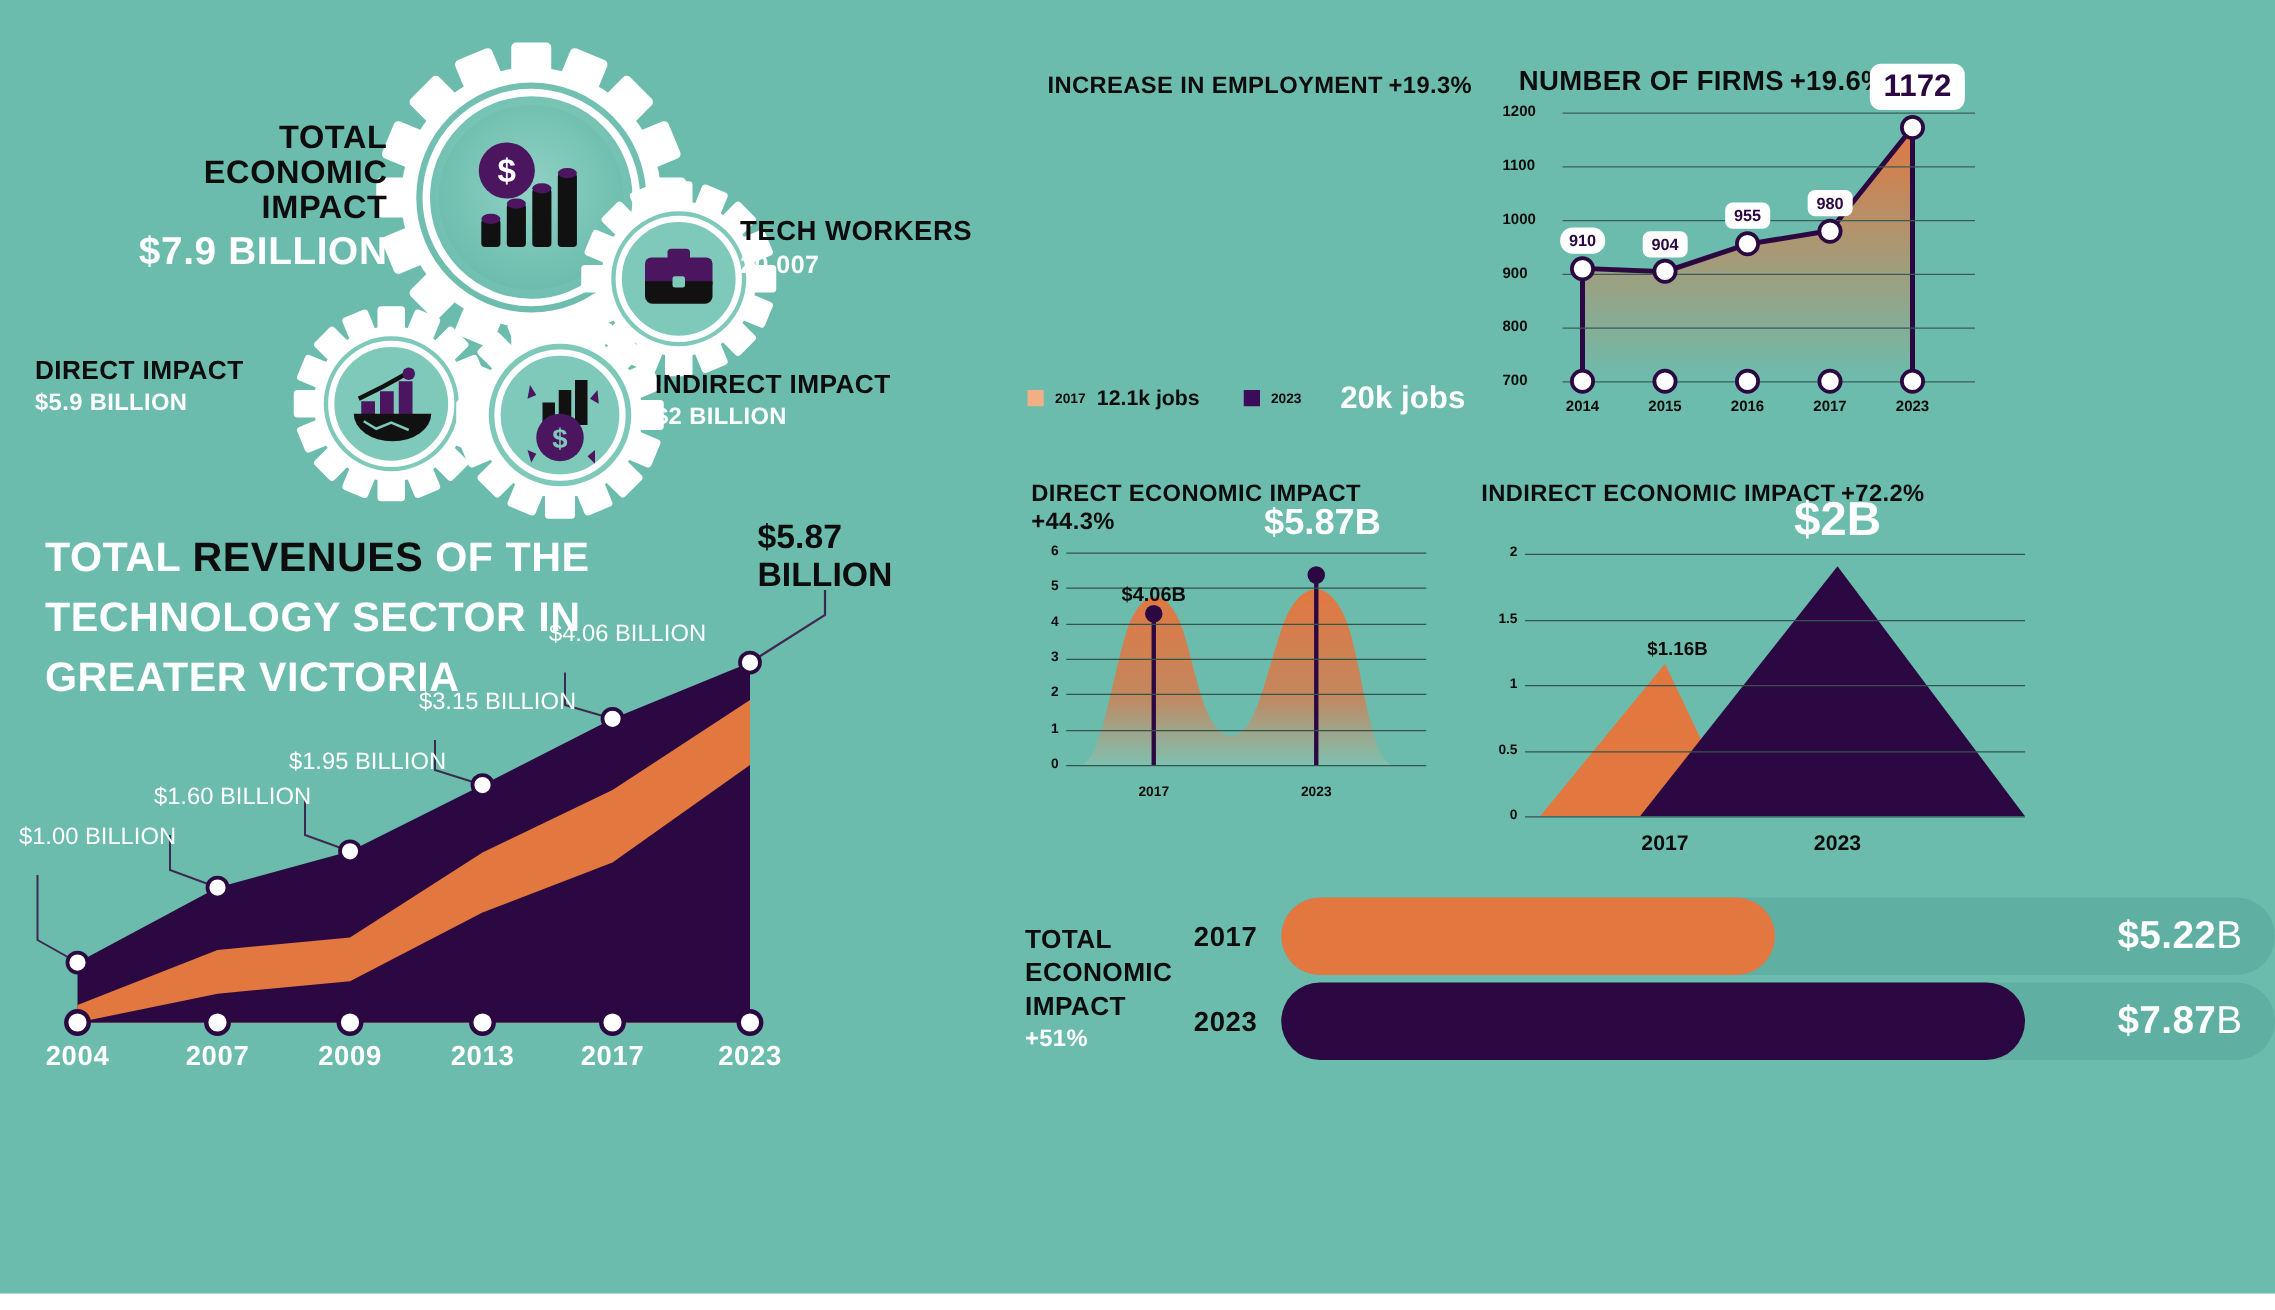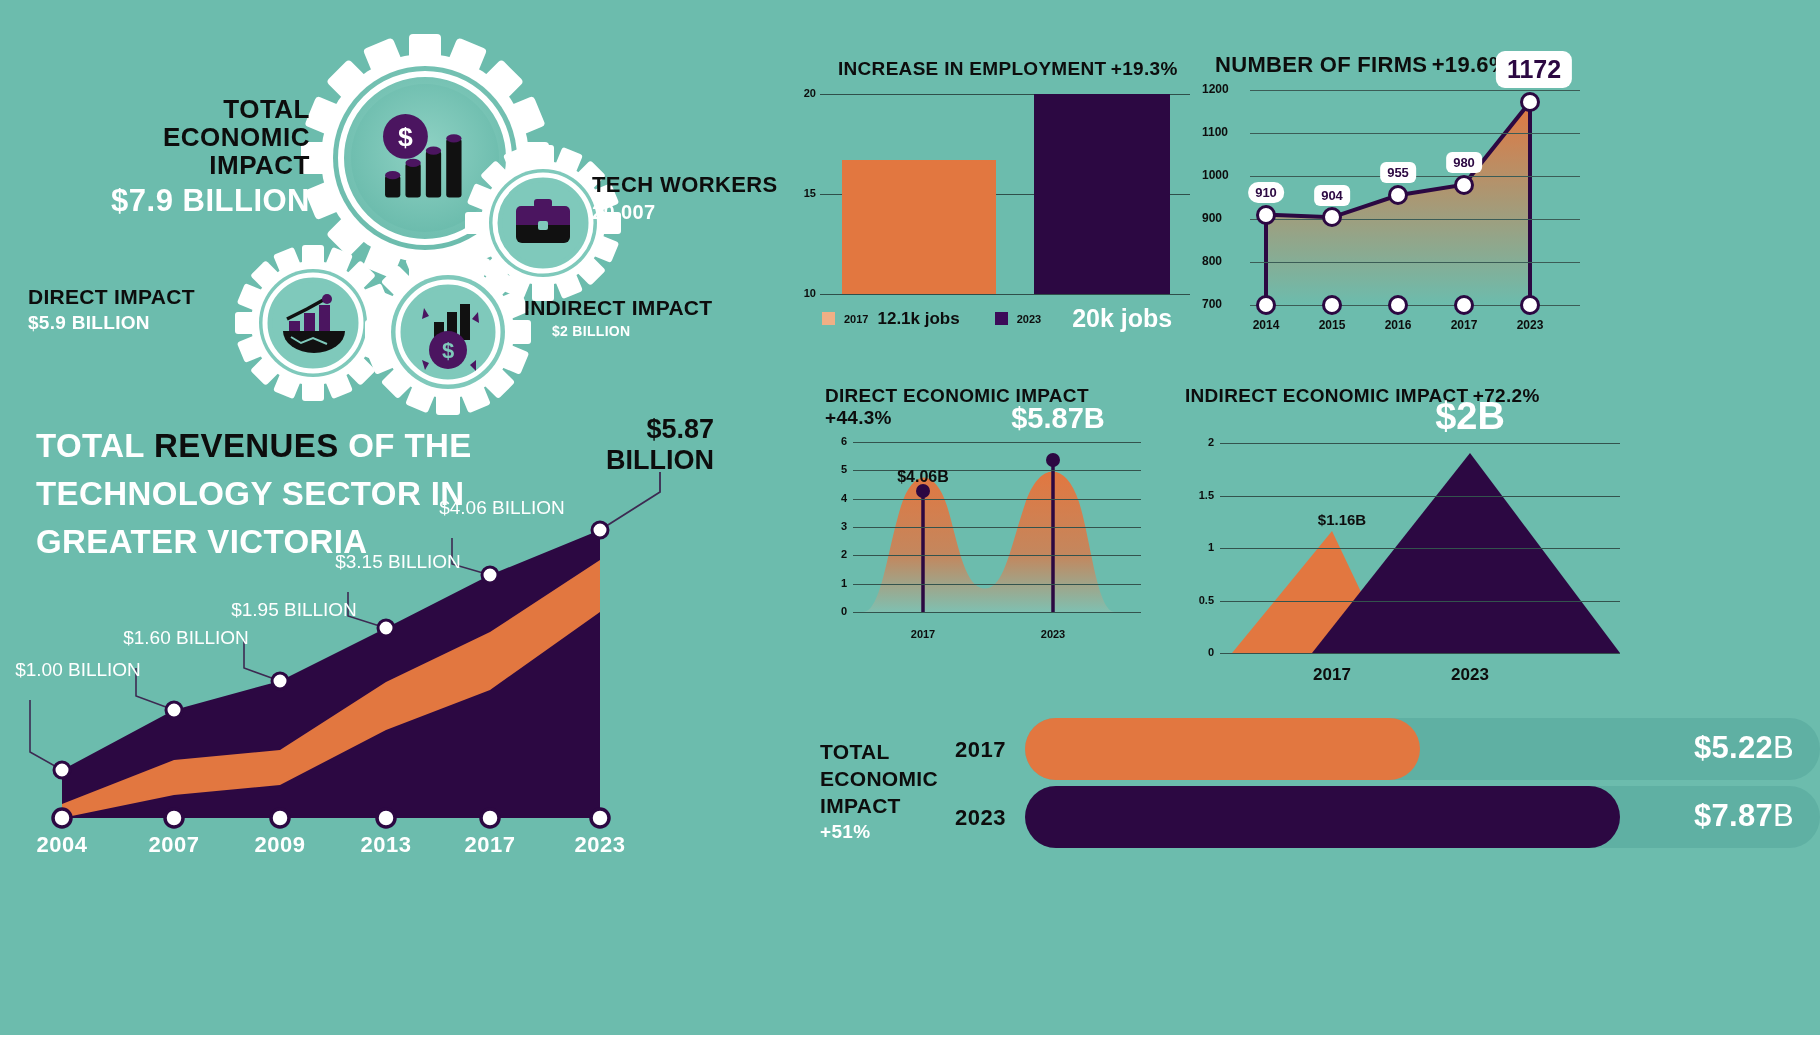--- a/index.html
+++ b/index.html
@@ -17,21 +17,21 @@
   .lbl-tw{position:absolute;left:592px;top:172px;}
   .lbl-tw .t1{font-size:22px;font-weight:bold;color:#0d0d0d;letter-spacing:.4px;}
   .lbl-tw .t2{font-size:20px;font-weight:bold;color:#ffffff;letter-spacing:.4px;margin-top:3px;}
 
   .lbl-di{position:absolute;left:28px;top:285px;width:200px;text-align:left;}
   .lbl-di .t1{font-size:21px;font-weight:bold;color:#0d0d0d;letter-spacing:.3px;}
   .lbl-di .t2{font-size:19px;font-weight:bold;color:#ffffff;letter-spacing:.3px;margin-top:3px;}
 
   .lbl-ii{position:absolute;left:524px;top:296px;}
   .lbl-ii .t1{font-size:21px;font-weight:bold;color:#0d0d0d;letter-spacing:.3px;}
-  .lbl-ii .t2{font-size:14px;font-weight:bold;color:#ffffff;letter-spacing:.3px;margin-top:3px;margin-left:28px;}
+  .lbl-ii .t2{font-size:19px;font-weight:bold;color:#ffffff;letter-spacing:.3px;margin-top:3px;}
 
   
   #employment{position:absolute;left:780px;top:58px;width:420px;height:290px;}
   .ch-title{font-size:19px;font-weight:bold;color:#0d0d0d;letter-spacing:.3px;}
   .emp-plot{position:absolute;left:40px;top:36px;width:370px;height:200px;}
   .emp-axis{position:absolute;left:0;right:0;border-top:1.5px solid #2f4f4a;}
   .emp-tick{position:absolute;left:-34px;width:30px;text-align:right;font-size:11px;font-weight:bold;color:#0d0d0d;transform:translateY(-7px);}
   .emp-bar{position:absolute;bottom:0;}
   .emp-legend{position:absolute;left:42px;top:246px;display:flex;align-items:center;gap:9px;}
   .emp-legend .sw{width:13px;height:13px;display:inline-block;}
@@ -47,21 +47,21 @@
   .firm-xlab{position:absolute;font-size:12px;font-weight:bold;color:#0d0d0d;transform:translateX(-50%);}
   .dot{position:absolute;width:14px;height:14px;border-radius:50%;background:#fff;border:3px solid #2C0842;transform:translate(-50%,-50%);}
   .vlabel{position:absolute;background:#fff;border-radius:6px;padding:3px 7px;font-size:13px;font-weight:bold;color:#2C0842;transform:translate(-50%,-100%);white-space:nowrap;}
   .vlabel.big{font-size:25px;padding:4px 11px;border-radius:9px;}
 
   
   #revenue{position:absolute;left:0px;top:400px;width:780px;height:470px;}
   .rev-title{position:absolute;left:36px;top:22px;width:450px;font-size:33px;line-height:48px;font-weight:bold;color:#ffffff;letter-spacing:.4px;}
   .rev-title .hl{color:#0d0d0d;}
   .rev-year{position:absolute;font-size:22px;font-weight:bold;color:#ffffff;transform:translateX(-50%);letter-spacing:.5px;}
-  .rev-ann{position:absolute;font-size:19px;line-height:24px;color:#ffffff;text-align:right;transform:translateX(-50%);white-space:nowrap;}
+  .rev-ann{position:absolute;font-size:19px;line-height:24px;color:#ffffff;text-align:left;transform:translateX(-50%);white-space:nowrap;}
   .rev-ann.dark{color:#0d0d0d;font-weight:bold;font-size:27px;line-height:31px;}
 
   
   #direct{position:absolute;left:825px;top:385px;width:330px;height:300px;}
   .d-grid{position:absolute;left:0;width:100%;border-top:1.5px solid #33534d;}
   .d-tick{position:absolute;left:-22px;width:16px;text-align:right;font-size:11px;font-weight:bold;color:#0d0d0d;transform:translateY(-7px);}
   .d-x{position:absolute;font-size:11px;font-weight:bold;color:#0d0d0d;transform:translateX(-50%);}
   .d-peaklab{position:absolute;font-size:16px;font-weight:bold;color:#0d0d0d;transform:translateX(-50%);white-space:nowrap;}
   .d-peaklab.big{font-size:29px;color:#ffffff;}
 
@@ -305,32 +305,20 @@
         <div class="t2">$2 BILLION</div>
       </div>
     </div>
 
     <div id="employment">
       <div class="abs" style="left:58px;top:0;">
         <span class="ch-title">INCREASE IN EMPLOYMENT</span>
         <span class="ch-title pct">+19.3%</span>
       </div>
 
-      <div class="emp-plot">
-
-        <div class="emp-axis" style="top:0px;"></div>
-        <div class="emp-axis" style="top:100px;"></div>
-        <div class="emp-axis" style="top:200px;"></div>
-        <div class="emp-tick" style="top:0px;">20</div>
-        <div class="emp-tick" style="top:100px;">15</div>
-        <div class="emp-tick" style="top:200px;">10</div>
-
-        <div class="emp-bar" style="left:22px;width:154px;height:134px;background:#E27740;"></div>
-        <div class="emp-bar" style="left:214px;width:136px;height:200px;background:#2C0842;"></div>
-      </div>
 
       <div class="emp-legend">
         <span class="sw" style="background:#F0AF85;"></span>
         <span class="lg-yr">2017</span>
         <span class="lg-v1">12.1k jobs</span>
         <span class="sw" style="background:#3C0B59;margin-left:26px;"></span>
         <span class="lg-yr">2023</span>
         <span class="lg-v2" style="margin-left:22px;">20k jobs</span>
       </div>
     </div>

